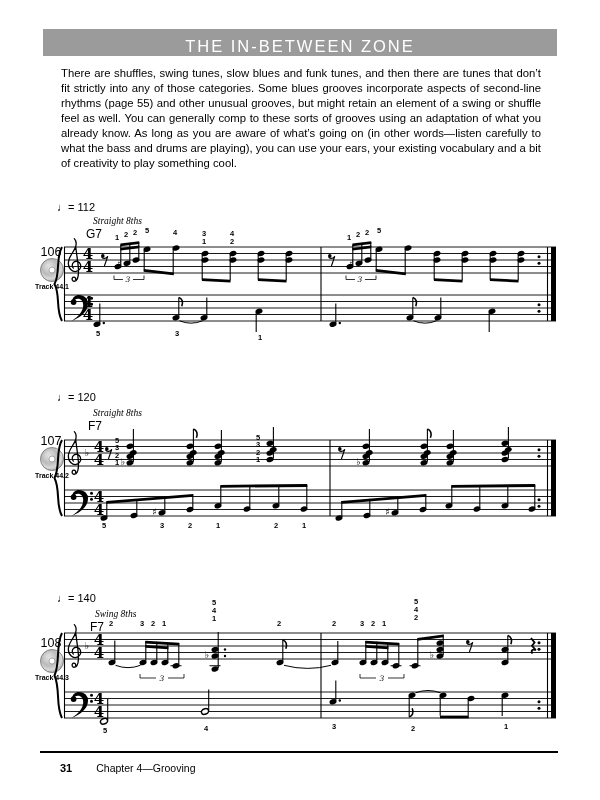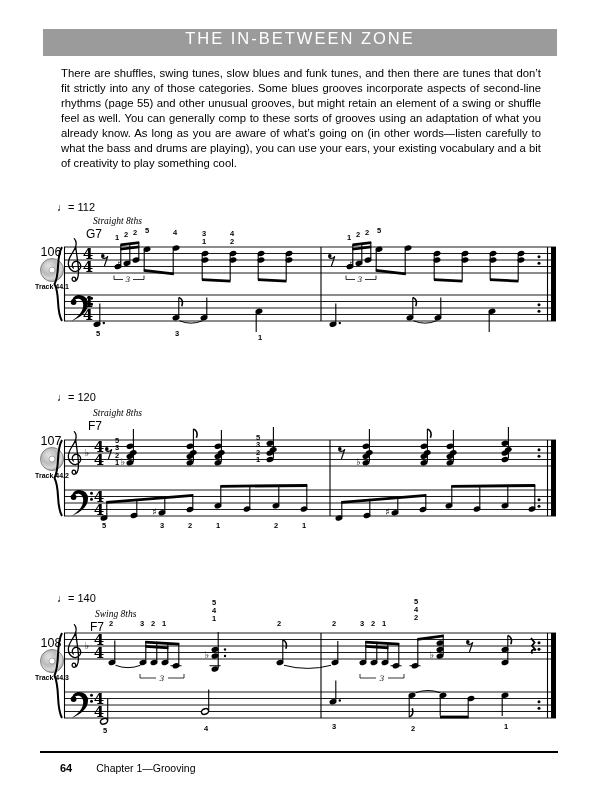--- a/index.html
+++ b/index.html
@@ -1,19 +1,19 @@
 <!DOCTYPE html>
 <html><head>
 <meta charset="utf-8">
 <style>
   html,body{margin:0;padding:0;background:#fff;}
   .page{position:relative;width:600px;height:800px;background:#fff;overflow:hidden;
         font-family:"Liberation Sans",sans-serif;color:#000;}
   .header-bar{position:absolute;left:43px;top:29px;width:514px;height:27px;background:#9b9b9b;
-        display:flex;align-items:flex-start;justify-content:center;}
+        display:flex;align-items:flex-end;justify-content:center;}
   .header-title{color:#fff;font-size:16.5px;letter-spacing:2px;font-weight:400;}
   .intro{position:absolute;left:61px;top:66px;width:480px;font-size:11.3px;line-height:15px;
         text-align:justify;}
   .sys{position:absolute;left:0;width:600px;}
   .footer-line{position:absolute;left:40px;top:751px;width:518px;height:1.5px;background:#000;}
   .footer{position:absolute;left:60px;top:762px;font-size:10.5px;}
   .footer .pnum{font-weight:bold;font-size:11px;margin-right:24px;}
   svg{display:block;}
   svg *{vector-effect:none;}
   .sl{stroke:#000;stroke-width:0.9;}
@@ -568,16 +568,16 @@
         <circle cx="539" cy="59.25" r="1.5"></circle>
       <circle cx="539" cy="111.75" r="1.5"></circle>
         <circle cx="539" cy="118.25" r="1.5"></circle>
       <line class="bl" x1="547.5" y1="43" x2="547.5" y2="128"></line>
         <rect x="551" y="43" width="5" height="85"></rect>
     </g>
   </svg>
 
   <div class="footer-line"></div>
   <div class="footer">
-    <span class="pnum">64</span><span>Chapter 1—Grooving</span>
+    <span class="pnum">31</span><span>Chapter 4—Grooving</span>
   </div>
 
 </div>
 
 </body></html>

